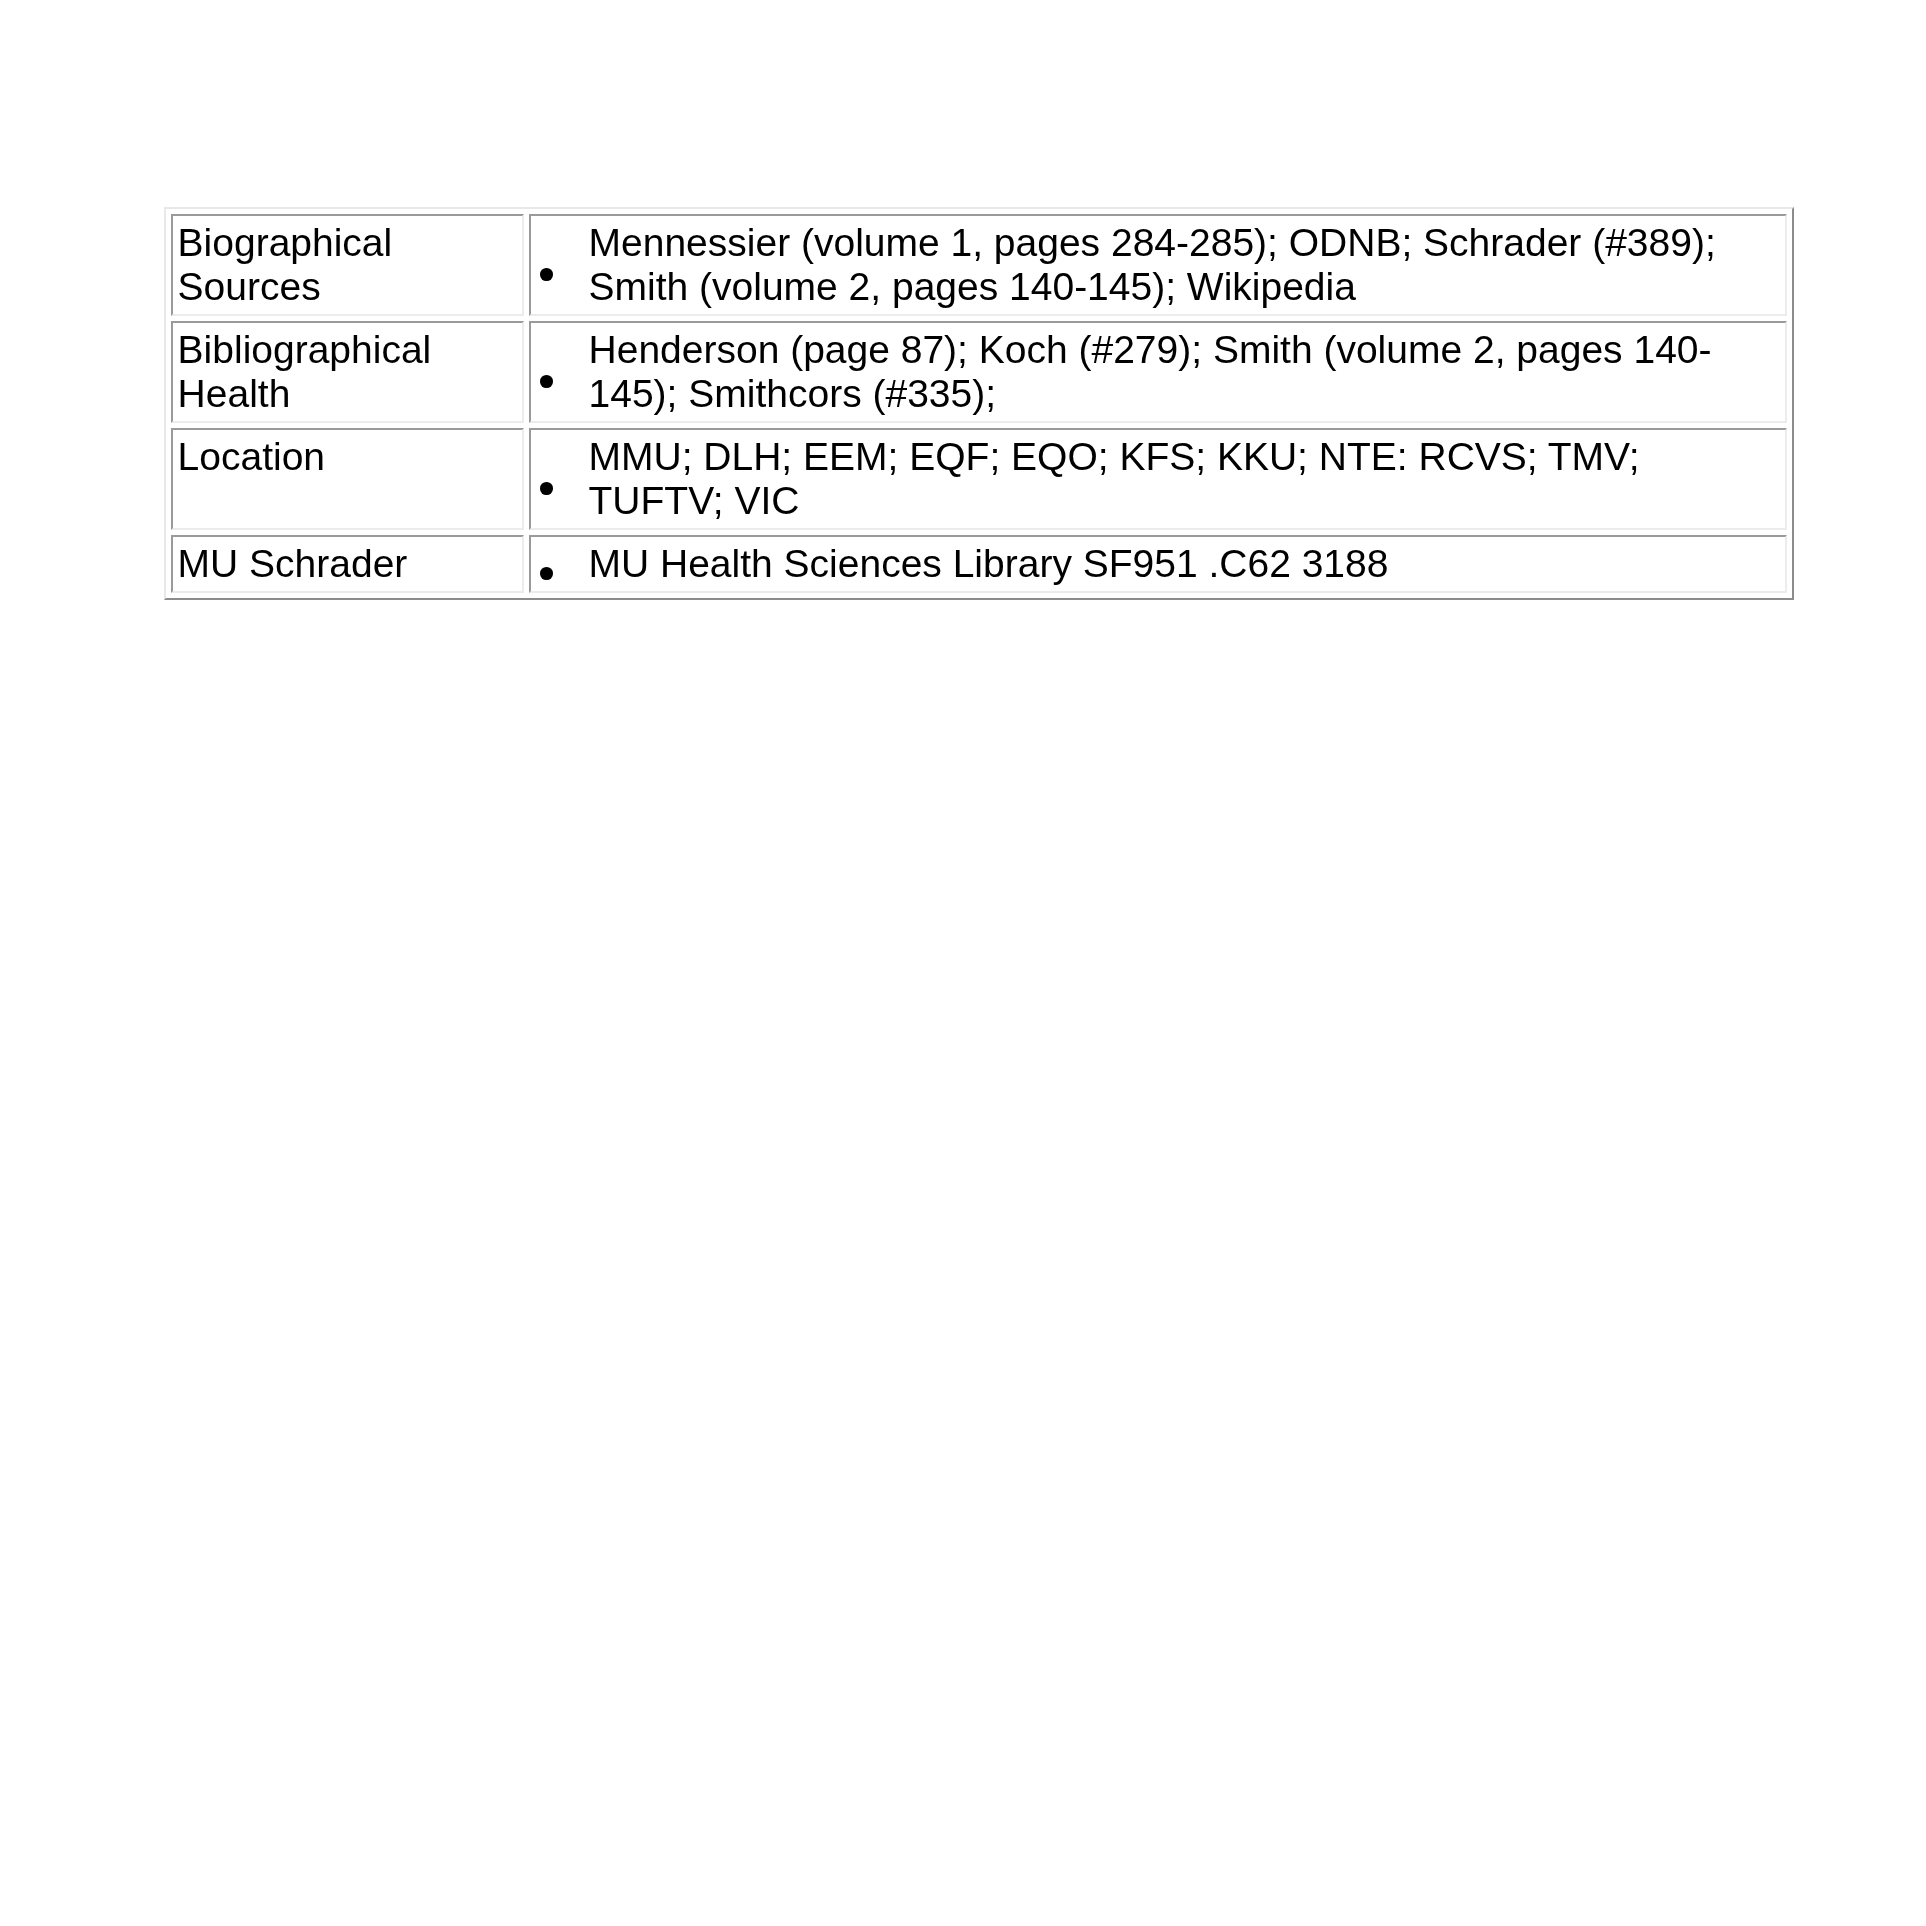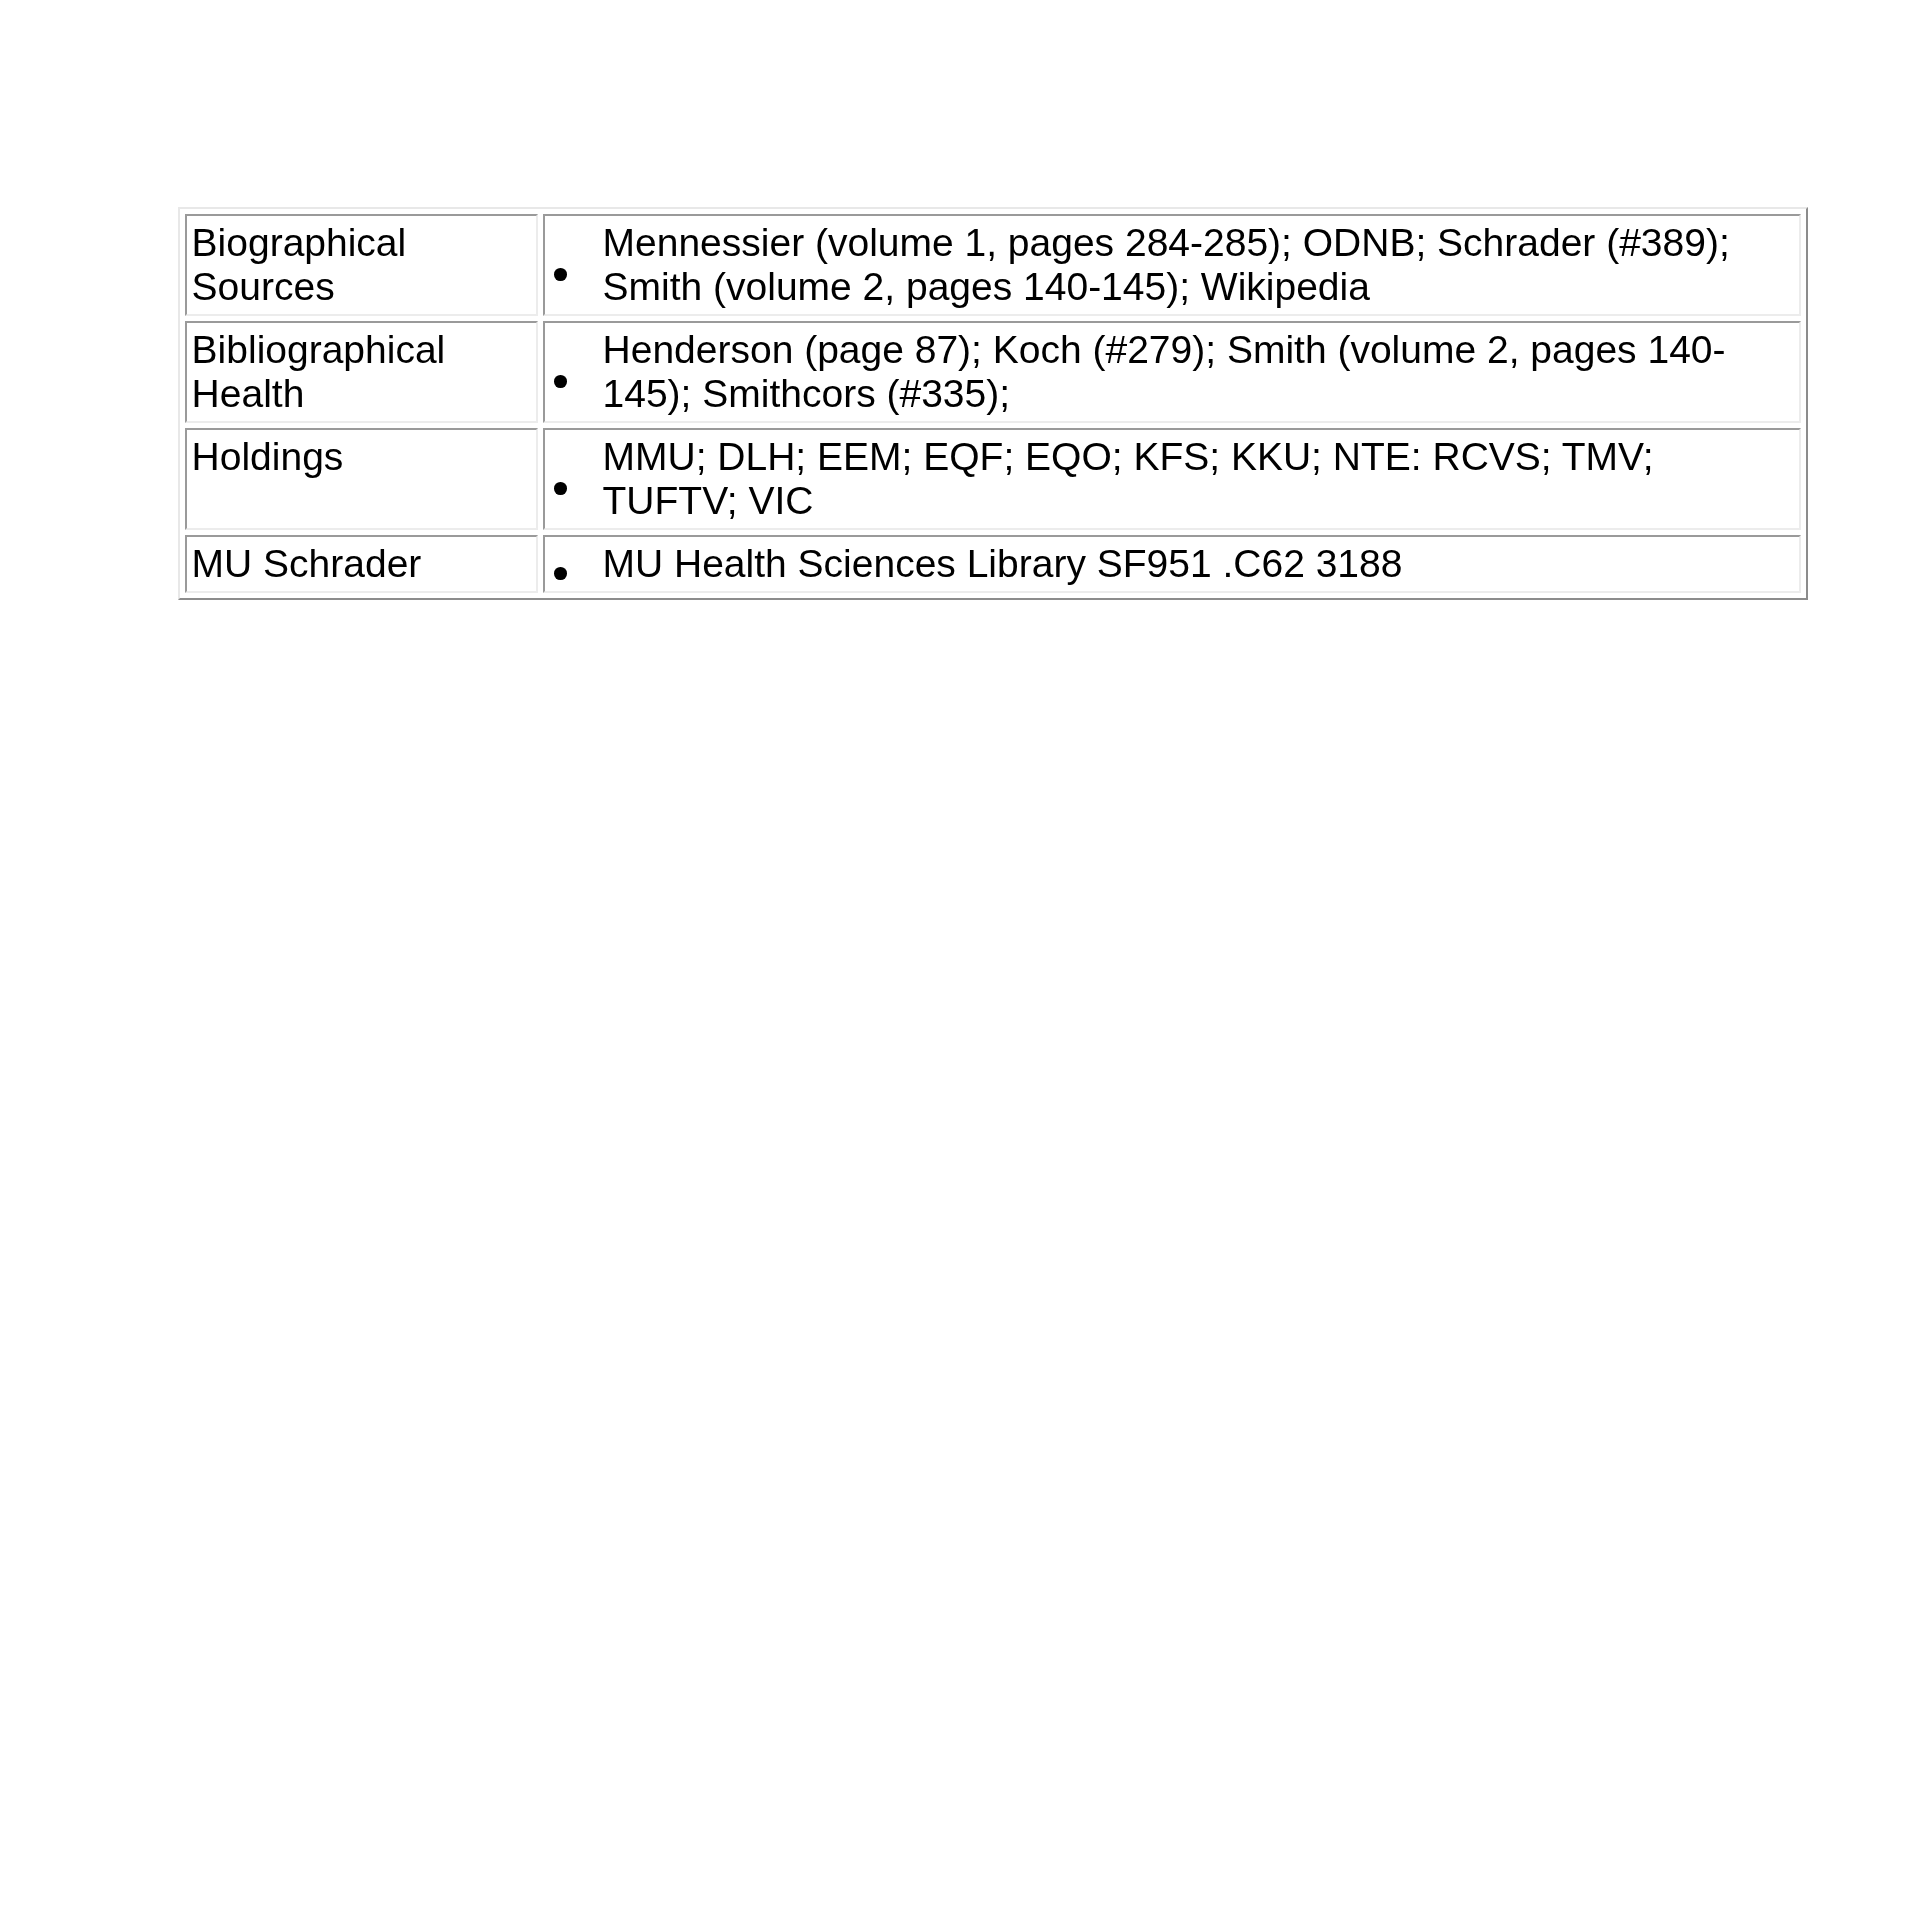--- a/index.html
+++ b/index.html
@@ -12,21 +12,21 @@
   }
   .page {
     position: relative;
     width: 1965px;
     height: 2542px;
     background: var(--background, #ffffff);
     overflow: hidden;
   }
   table.bib {
     position: absolute;
-    left: 178px;
+    left: 164px;
     top: 207px;
     width: 1630px;
     border-collapse: separate;
     border-spacing: 5px;
     table-layout: fixed;
     background: var(--background, #ffffff);
     border-top: 2.7px solid var(--border-light-outer, #e8e8e8);
     border-left: 2.7px solid var(--border-light-outer, #e8e8e8);
     border-bottom: 2.7px solid var(--border-dark-outer, #8c8c8c);
     border-right: 2.7px solid var(--border-dark-outer, #8c8c8c);
@@ -84,21 +84,21 @@
         <td class="value">
           <div class="val">
             <span class="dotcol">
                 <span class="dot"></span>
               </span>
             <div class="val-text">Henderson (page 87); Koch (#279); Smith (volume 2, pages 140-145); Smithcors (#335);</div>
           </div>
         </td>
       </tr>
       <tr>
-        <td class="label">Holdings</td>
+        <td class="label">Location</td>
         <td class="value">
           <div class="val">
             <span class="dotcol">
                 <span class="dot"></span>
               </span>
             <div class="val-text">MMU; DLH; EEM; EQF; EQO; KFS; KKU; NTE: RCVS; TMV; TUFTV; VIC</div>
           </div>
         </td>
       </tr>
       <tr>

